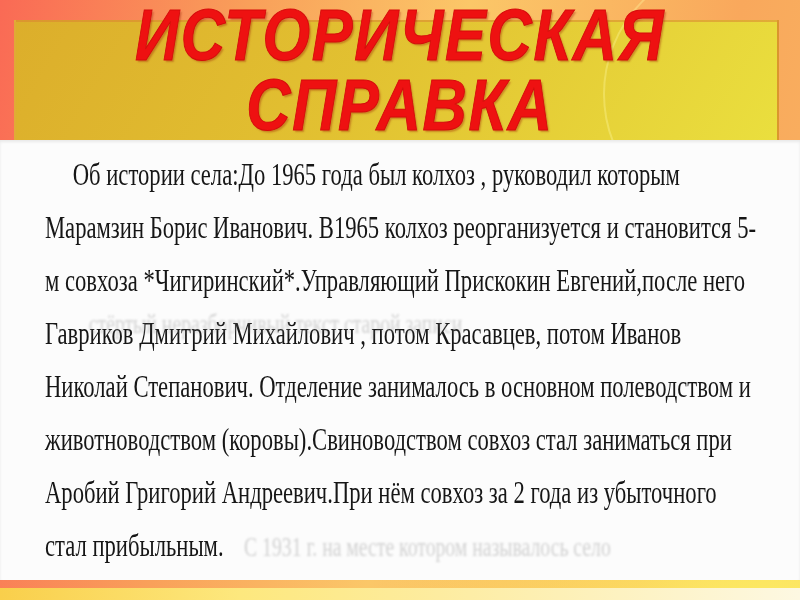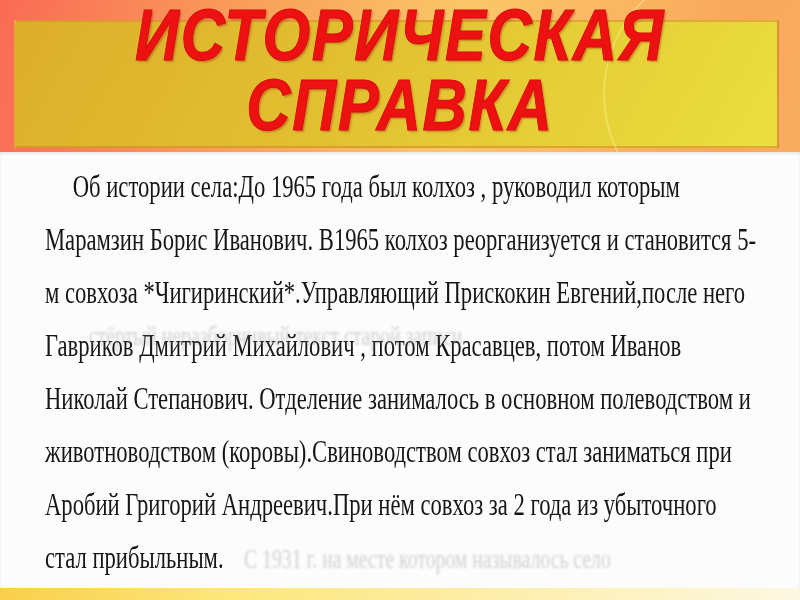--- a/index.html
+++ b/index.html
@@ -28,21 +28,21 @@
     font-style:italic;font-weight:bold;
     font-size:72px;line-height:70px;letter-spacing:2px;
     color:#ee1111;
     -webkit-text-stroke:1px #d50b0b;
     text-shadow:2px 2px 2px rgba(150,20,0,.35);
     transform:scale(.85,1);transform-origin:50% 0;
     white-space:nowrap;
   }
   .slide-title span{display:block;}
   .content-panel{
-    position:absolute;left:0;top:152px;width:800px;height:440px;
+    position:absolute;left:0;top:140px;width:800px;height:440px;
     background:#fcfcfc;
     box-shadow:inset 0 2px 3px rgba(0,0,0,.08);
   }
   .body-text{
     position:absolute;left:45px;top:8px;width:1040px;
     transform:scale(.73,1);transform-origin:0 0;
     font-family:"Liberation Serif",serif;
     font-size:31px;line-height:53px;
     color:#161616;
   }

